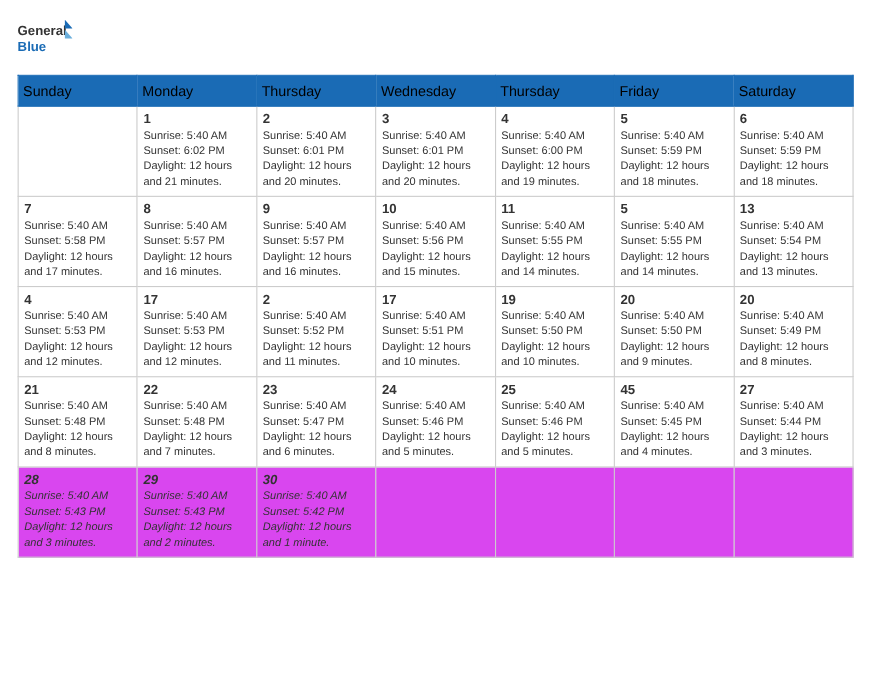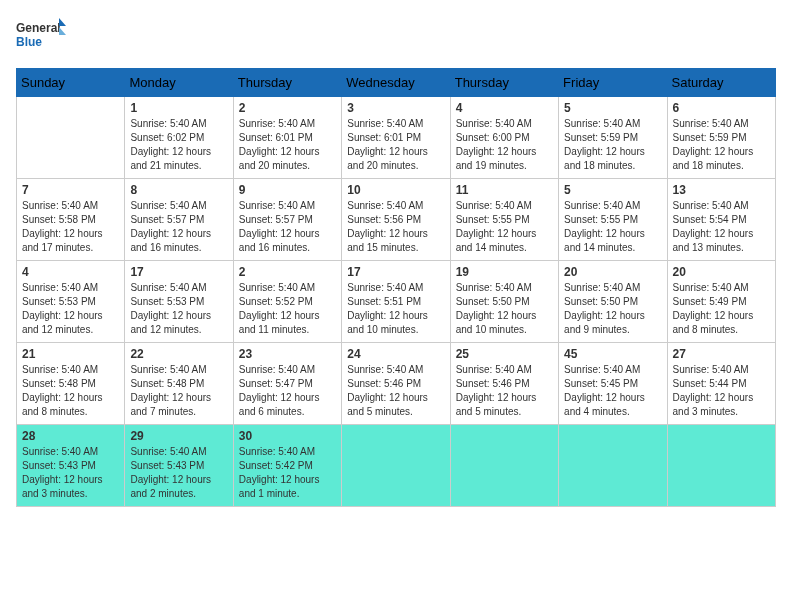--- a/index.html
+++ b/index.html
@@ -51,21 +51,22 @@
       vertical-align: top;
       border: 1px solid #ccc;
       padding: 4px 5px;
       width: calc(100% / 7);
       min-height: 80px;
       font-size: 10.5px;
       color: #333;
       background: #fff;
     }
     .calendar tr:last-child td {
-      background: #5eead4;
+      background: #d946ef;
+      font-style: italic;
     }
     .day-number {
       font-weight: bold;
       font-size: 12px;
       display: block;
       margin-bottom: 2px;
     }
     .cell-info {
       line-height: 1.4;
       font-size: 10px;

